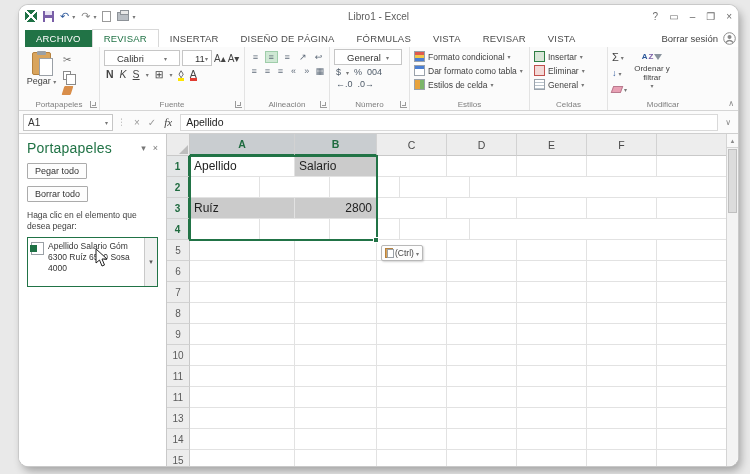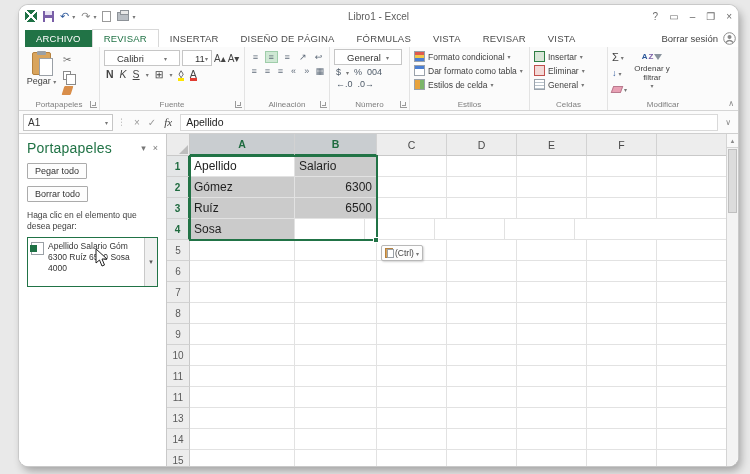--- a/index.html
+++ b/index.html
@@ -413,41 +413,38 @@
             <div class="cell sel active" style="width: 105px;">Apellido</div>
             <div class="cell sel" style="width: 82px;">Salario</div>
             <div class="cell" style="width: 70px;"></div>
             <div class="cell" style="width: 70px;"></div>
             <div class="cell" style="width: 70px;"></div>
             <div class="cell" style="width: 70px;"></div>
             <div class="cell fill"></div>
           </div>
           <div class="grid-row">
             <div class="rowhead selr">2</div>
-            <div class="cell sel" style="width: 105px;">Gómez</div>
-            <div class="cell sel num" style="width: 82px;">6300</div>
             <div class="cell" style="width: 70px;"></div>
             <div class="cell" style="width: 70px;"></div>
             <div class="cell" style="width: 70px;"></div>
             <div class="cell" style="width: 70px;"></div>
             <div class="cell fill"></div>
           </div>
           <div class="grid-row">
             <div class="rowhead selr">3</div>
             <div class="cell sel" style="width: 105px;">Ruíz</div>
-            <div class="cell sel num" style="width: 82px;">6500</div>
+            <div class="cell sel num" style="width: 82px;">2800</div>
             <div class="cell" style="width: 70px;"></div>
             <div class="cell" style="width: 70px;"></div>
             <div class="cell" style="width: 70px;"></div>
             <div class="cell" style="width: 70px;"></div>
             <div class="cell fill"></div>
           </div>
           <div class="grid-row">
             <div class="rowhead selr">4</div>
-            <div class="cell sel" style="width: 105px;">Sosa</div>
             <div class="cell" style="width: 70px;"></div>
             <div class="cell" style="width: 70px;"></div>
             <div class="cell" style="width: 70px;"></div>
             <div class="cell" style="width: 70px;"></div>
             <div class="cell fill"></div>
           </div>
           <div class="grid-row">
             <div class="rowhead">5</div>
             <div class="cell" style="width: 105px;"></div>
             <div class="cell" style="width: 82px;"></div>

